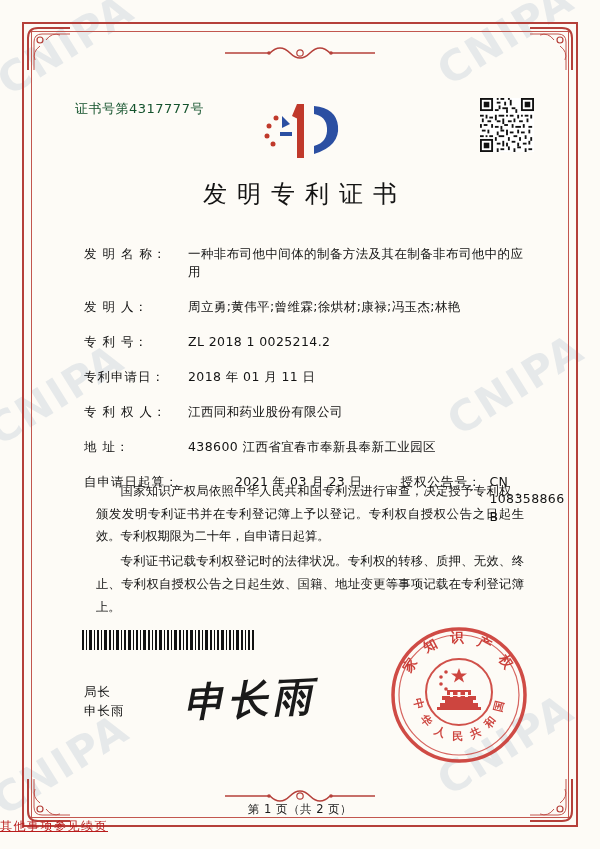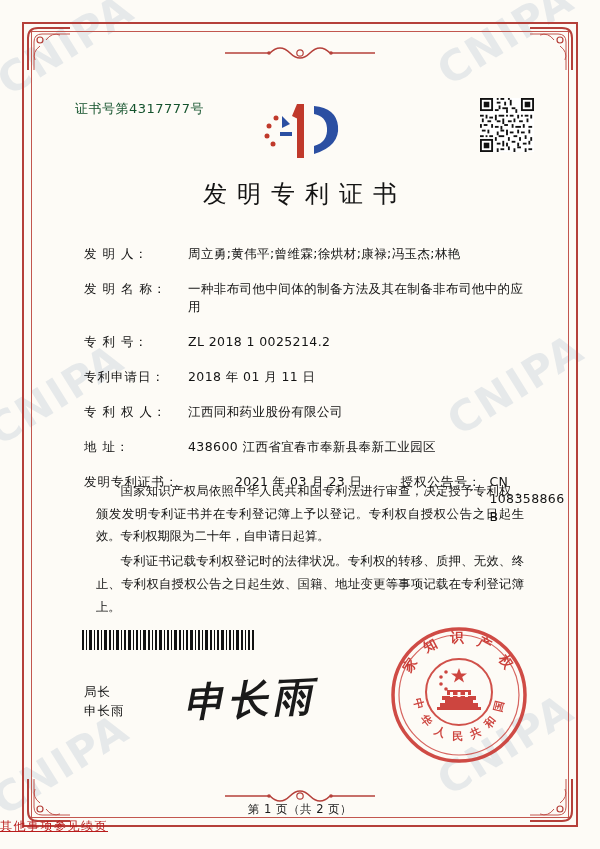--- a/index.html
+++ b/index.html
@@ -411,45 +411,45 @@
       <circle cx="17" cy="28" r="2.5" fill="#c0392b"></circle>
       <circle cx="15" cy="38" r="2.5" fill="#c0392b"></circle>
       <circle cx="21" cy="46" r="2.5" fill="#c0392b"></circle>
       <path d="M28 34 L40 34 L40 38 L28 38 Z" fill="#2b4fa2"></path>
     </svg>
 
     <div class="title">发明专利证书</div>
 
     <div class="fields">
       <div class="frow">
+        <div class="flabel tight">发 明 名 称：</div>
+        <div class="fvalue">一种非布司他中间体的制备方法及其在制备非布司他中的应用</div>
+      </div>
+      <div class="frow">
         <div class="flabel tight">发  明  人：</div>
         <div class="fvalue">周立勇;黄伟平;曾维霖;徐烘材;康禄;冯玉杰;林艳</div>
-      </div>
-      <div class="frow">
-        <div class="flabel tight">发 明 名 称：</div>
-        <div class="fvalue">一种非布司他中间体的制备方法及其在制备非布司他中的应用</div>
       </div>
       <div class="frow">
         <div class="flabel tight">专 利 号：</div>
         <div class="fvalue">ZL 2018 1 0025214.2</div>
       </div>
       <div class="frow">
         <div class="flabel tight">专利申请日：</div>
         <div class="fvalue">2018 年 01 月 11 日</div>
       </div>
       <div class="frow">
         <div class="flabel tight">专 利 权 人：</div>
         <div class="fvalue">江西同和药业股份有限公司</div>
       </div>
       <div class="frow">
         <div class="flabel tight">地    址：</div>
         <div class="fvalue">438600 江西省宜春市奉新县奉新工业园区</div>
       </div>
       <div class="frow split">
-        <div class="flabel tight">发明专利证书：</div>
+        <div class="flabel tight">自申请日起算：</div>
         <div class="fvalue">2021 年 03 月 23 日</div>
         <div class="flabel2">授权公告号：</div>
         <div class="fvalue2">CN 108358866 B</div>
       </div>
     </div>
 
     <div class="paras">
       <div class="para">国家知识产权局依照中华人民共和国专利法进行审查，决定授予专利权，颁发发明专利证书并在专利登记簿上予以登记。专利权自授权公告之日起生效。专利权期限为二十年，自申请日起算。</div>
       <div class="para">专利证书记载专利权登记时的法律状况。专利权的转移、质押、无效、终止、专利权自授权公告之日起生效、国籍、地址变更等事项记载在专利登记簿上。</div>
     </div>

